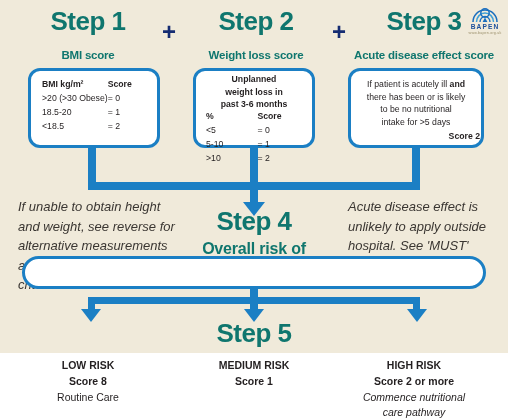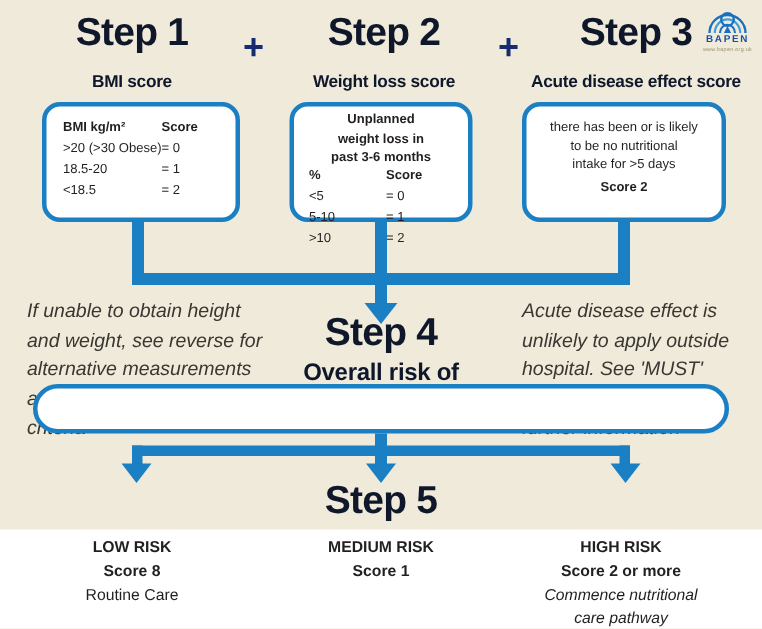--- a/index.html
+++ b/index.html
@@ -11,21 +11,21 @@
   }
   #root{position:relative;width:508px;height:419px;}
 
   .cream-bg{
     position:absolute;left:0;top:0;width:508px;height:353px;
     background:#f0eada;
   }
 
   
   .step-head{
-    position:absolute;text-align:center;color:#0f172a;
+    position:absolute;text-align:center;color:#0f766e;
     font-weight:bold;line-height:1.05;
   }
   .step-title{font-size:26px;letter-spacing:-0.5px;}
   .step-sub{font-size:11.5px;margin-top:14px;letter-spacing:-0.2px;}
 
   .plus{
     position:absolute;color:#152c72;font-size:24px;font-weight:bold;
     text-align:center;
   }
 
@@ -178,24 +178,25 @@
       <tr>
         <td class="lbl" style="padding-right:18px;">&gt;10</td>
         <td>= 2</td>
       </tr>
     </tbody>
       </table>
   </div>
 
   <div class="wbox" style="left:348px;top:68px;width:136px;height:80px;"></div>
   <div class="boxtxt centertxt" style="left:352px;top:78px;width:128px;">
+    <div><span>If patient is acutely ill </span><span class="b">and</span></div>
     <div>there has been or is likely</div>
     <div>to be no nutritional</div>
     <div>intake for &gt;5 days</div>
-    <div class="b" style="margin-top:2px;">Score 2</div>
+    <div class="b" style="margin-top:2px;text-align:right;">Score 2</div>
   </div>
 
   <div class="bar" style="left:88px;top:148px;width:8px;height:42px;"></div>
   <div class="bar" style="left:250px;top:148px;width:8px;height:42px;"></div>
   <div class="bar" style="left:412px;top:148px;width:8px;height:42px;"></div>
   <div class="bar" style="left:88px;top:182px;width:332px;height:8px;"></div>
   <div class="bar" style="left:250px;top:182px;width:8px;height:22px;"></div>
   <div class="arrowhead" style="left:243px;top:202px;"></div>
 
   <div class="foot" style="left:18px;top:197px;width:160px;">If unable to obtain height and weight, see reverse for alternative measurements and use of subjective criteria</div>

